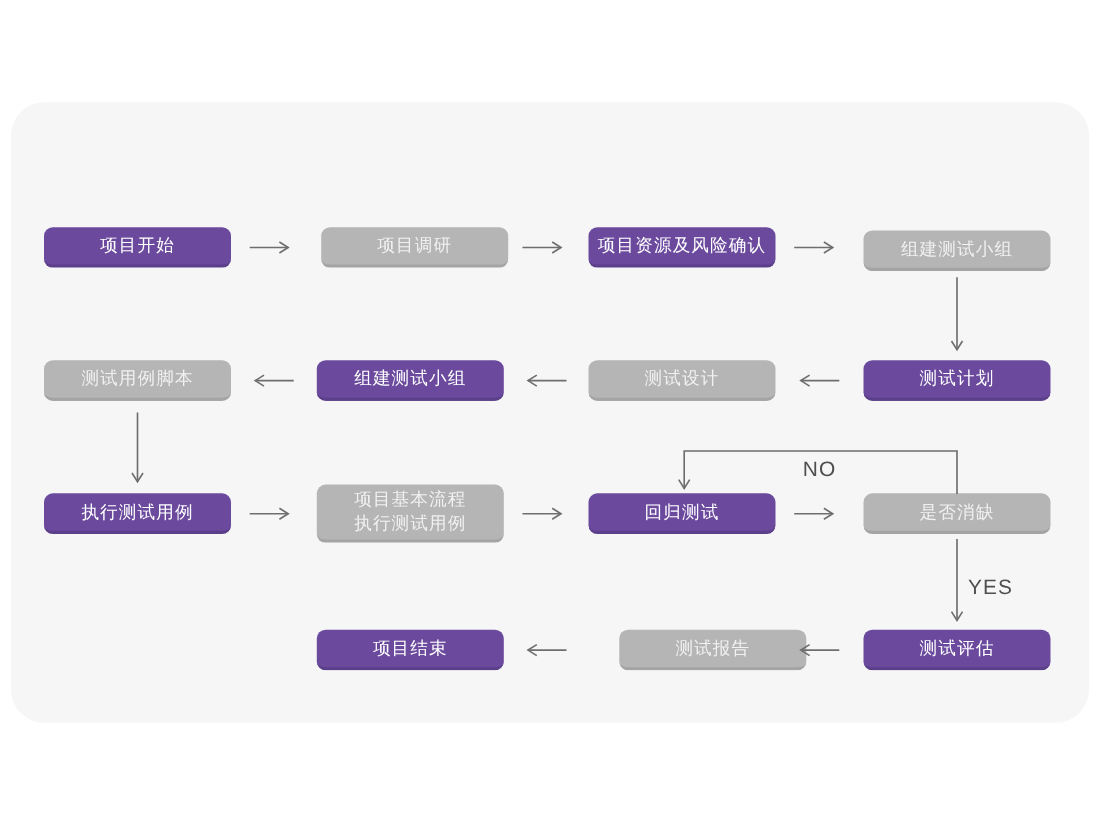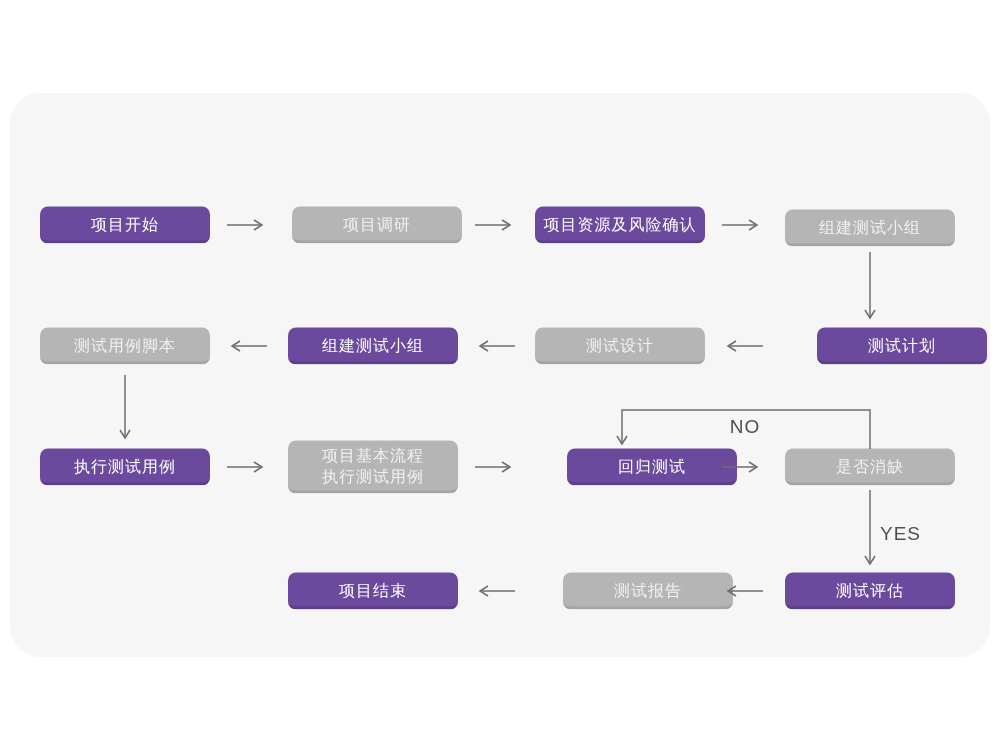--- a/index.html
+++ b/index.html
@@ -106,31 +106,31 @@
       </div>
       <div class="node gray" style="left: 125px; top: 346px;">
         <div>测试用例脚本</div>
       </div>
       <div class="node purple" style="left: 373px; top: 346px;">
         <div>组建测试小组</div>
       </div>
       <div class="node gray" style="left: 620px; top: 346px;">
         <div>测试设计</div>
       </div>
-      <div class="node purple" style="left: 870px; top: 346px; margin-left: 32px;">
+      <div class="node purple" style="left: 870px; top: 346px;">
         <div>测试计划</div>
       </div>
       <div class="node purple" style="left: 125px; top: 467px;">
         <div>执行测试用例</div>
       </div>
       <div class="node gray" style="left: 373px; top: 467px;">
         <div>项目基本流程</div>
         <div>执行测试用例</div>
       </div>
-      <div class="node purple" style="left: 620px; top: 467px; margin-left: 32px;">
+      <div class="node purple" style="left: 620px; top: 467px;">
         <div>回归测试</div>
       </div>
       <div class="node gray" style="left: 870px; top: 467px;">
         <div>是否消缺</div>
       </div>
       <div class="node purple" style="left: 373px; top: 591px;">
         <div>项目结束</div>
       </div>
       <div class="node gray" style="left: 648px; top: 591px;">
         <div>测试报告</div>

